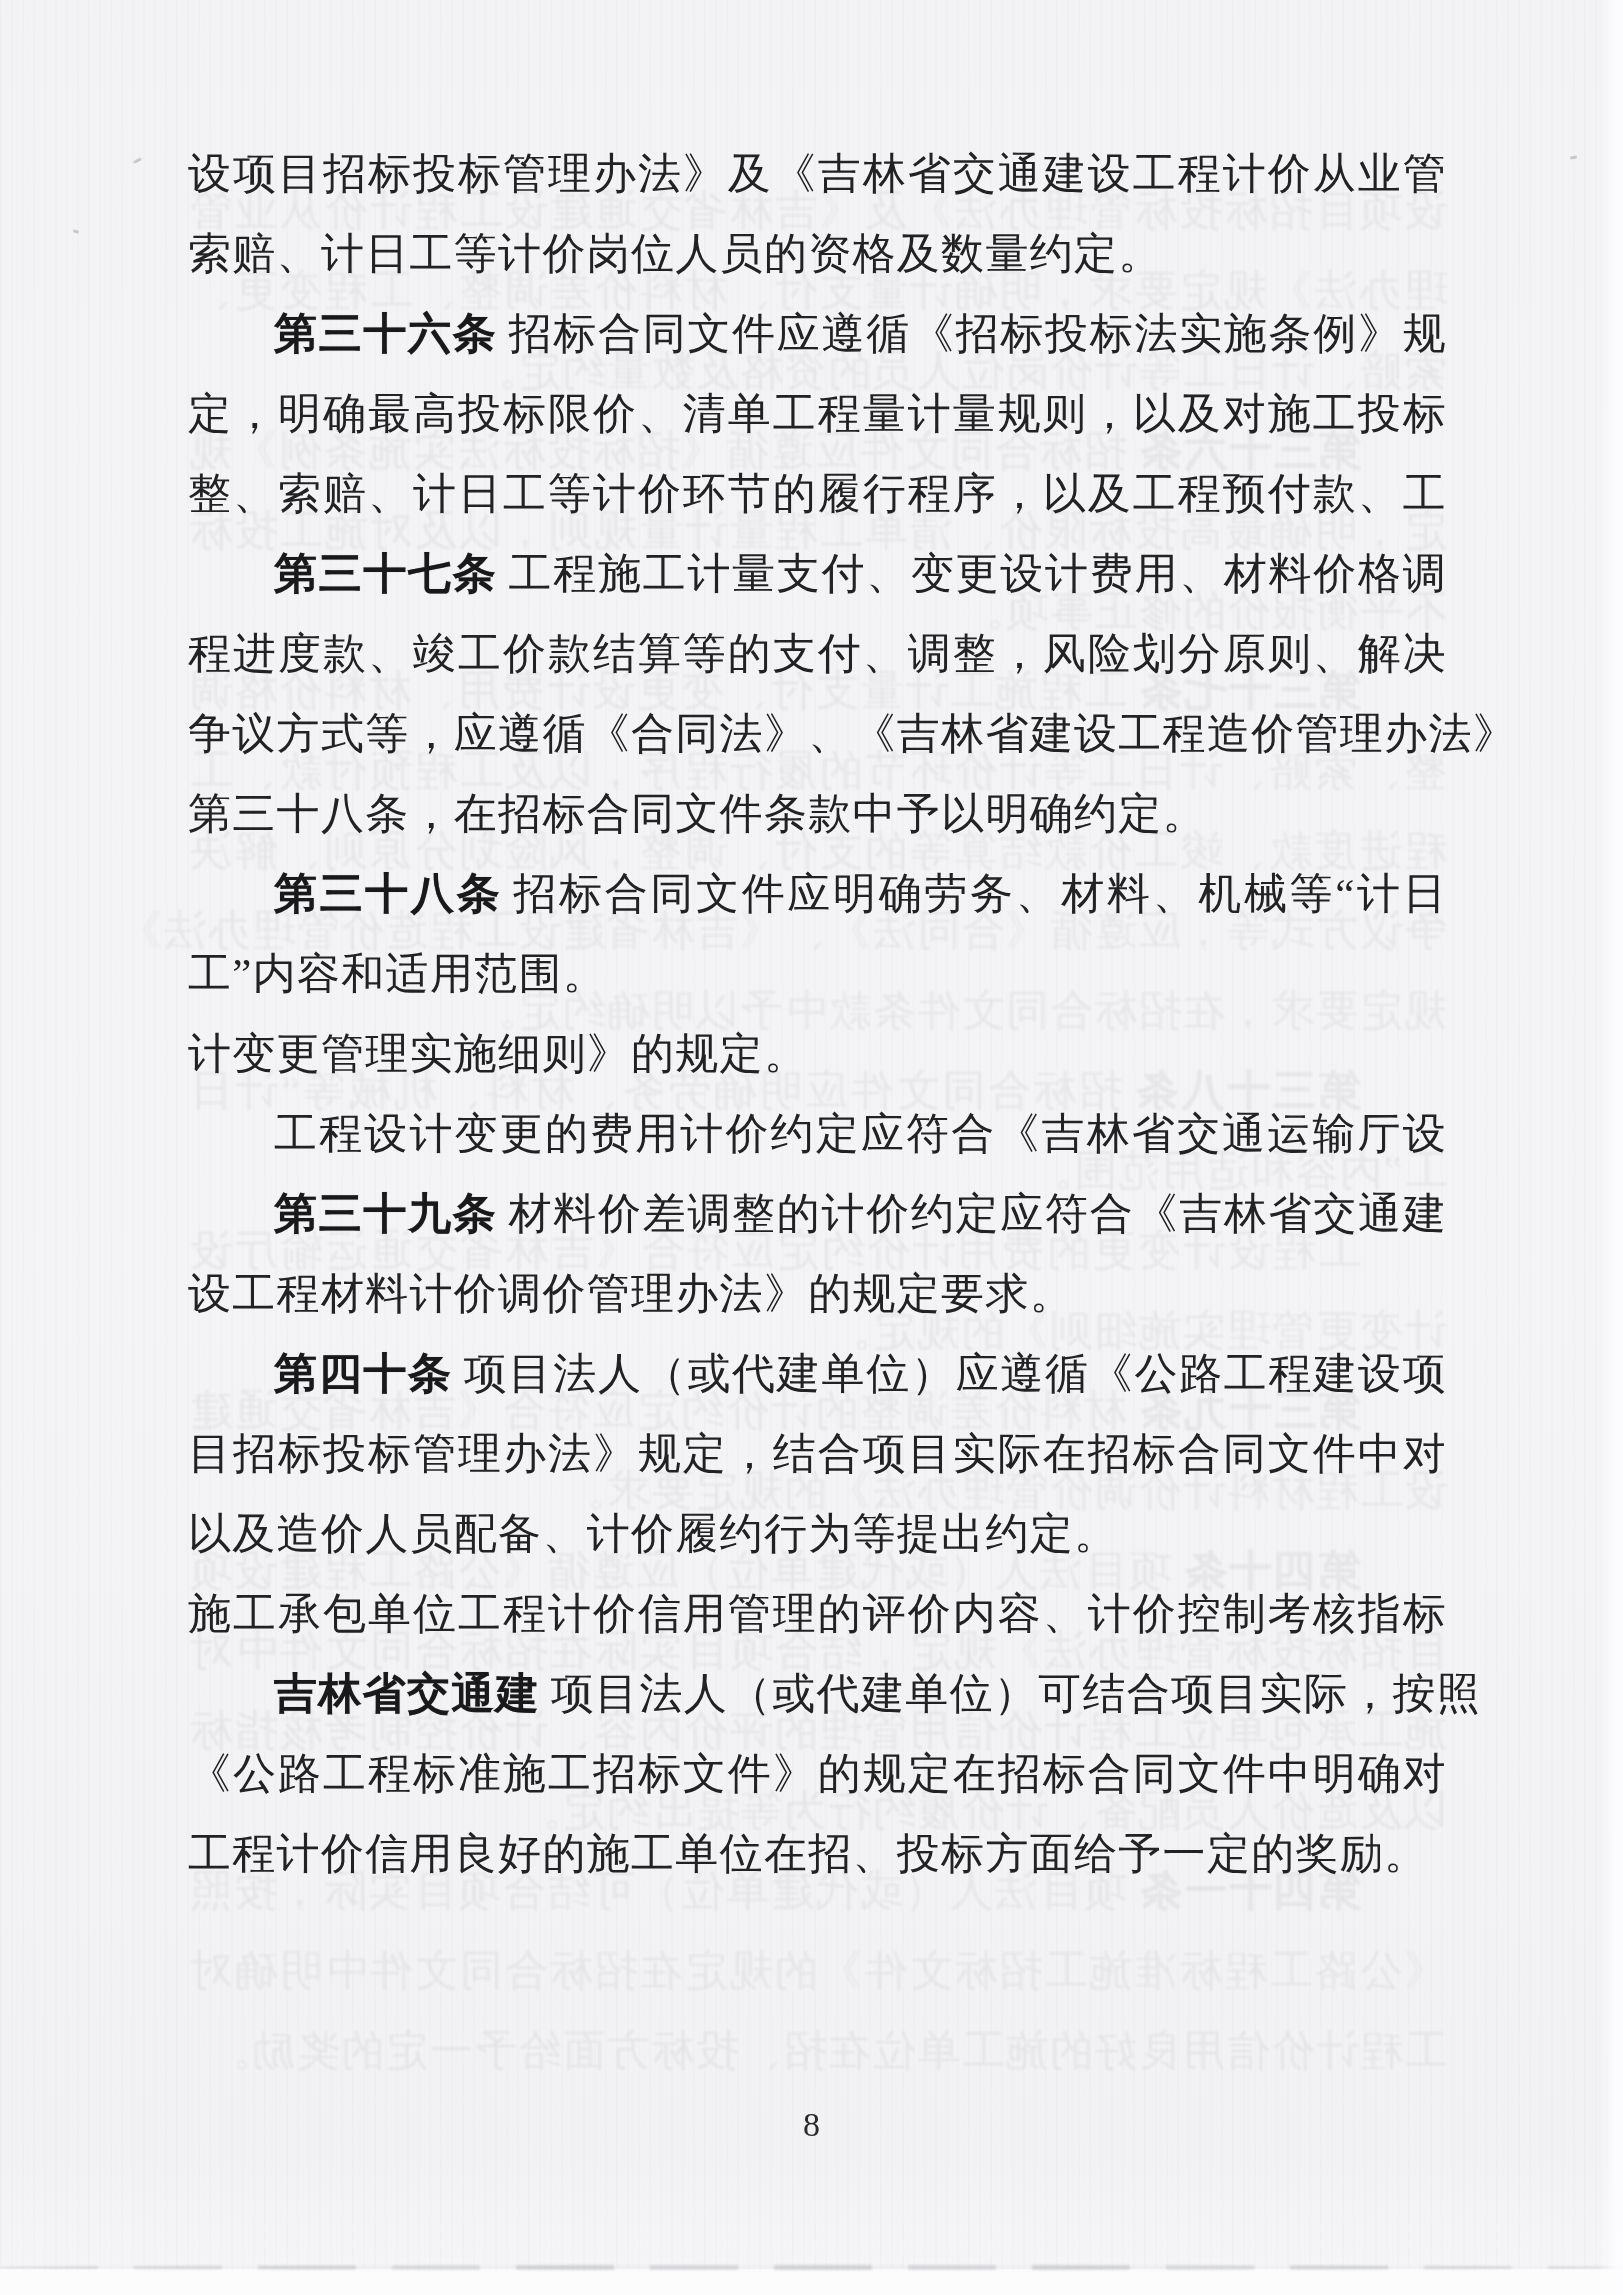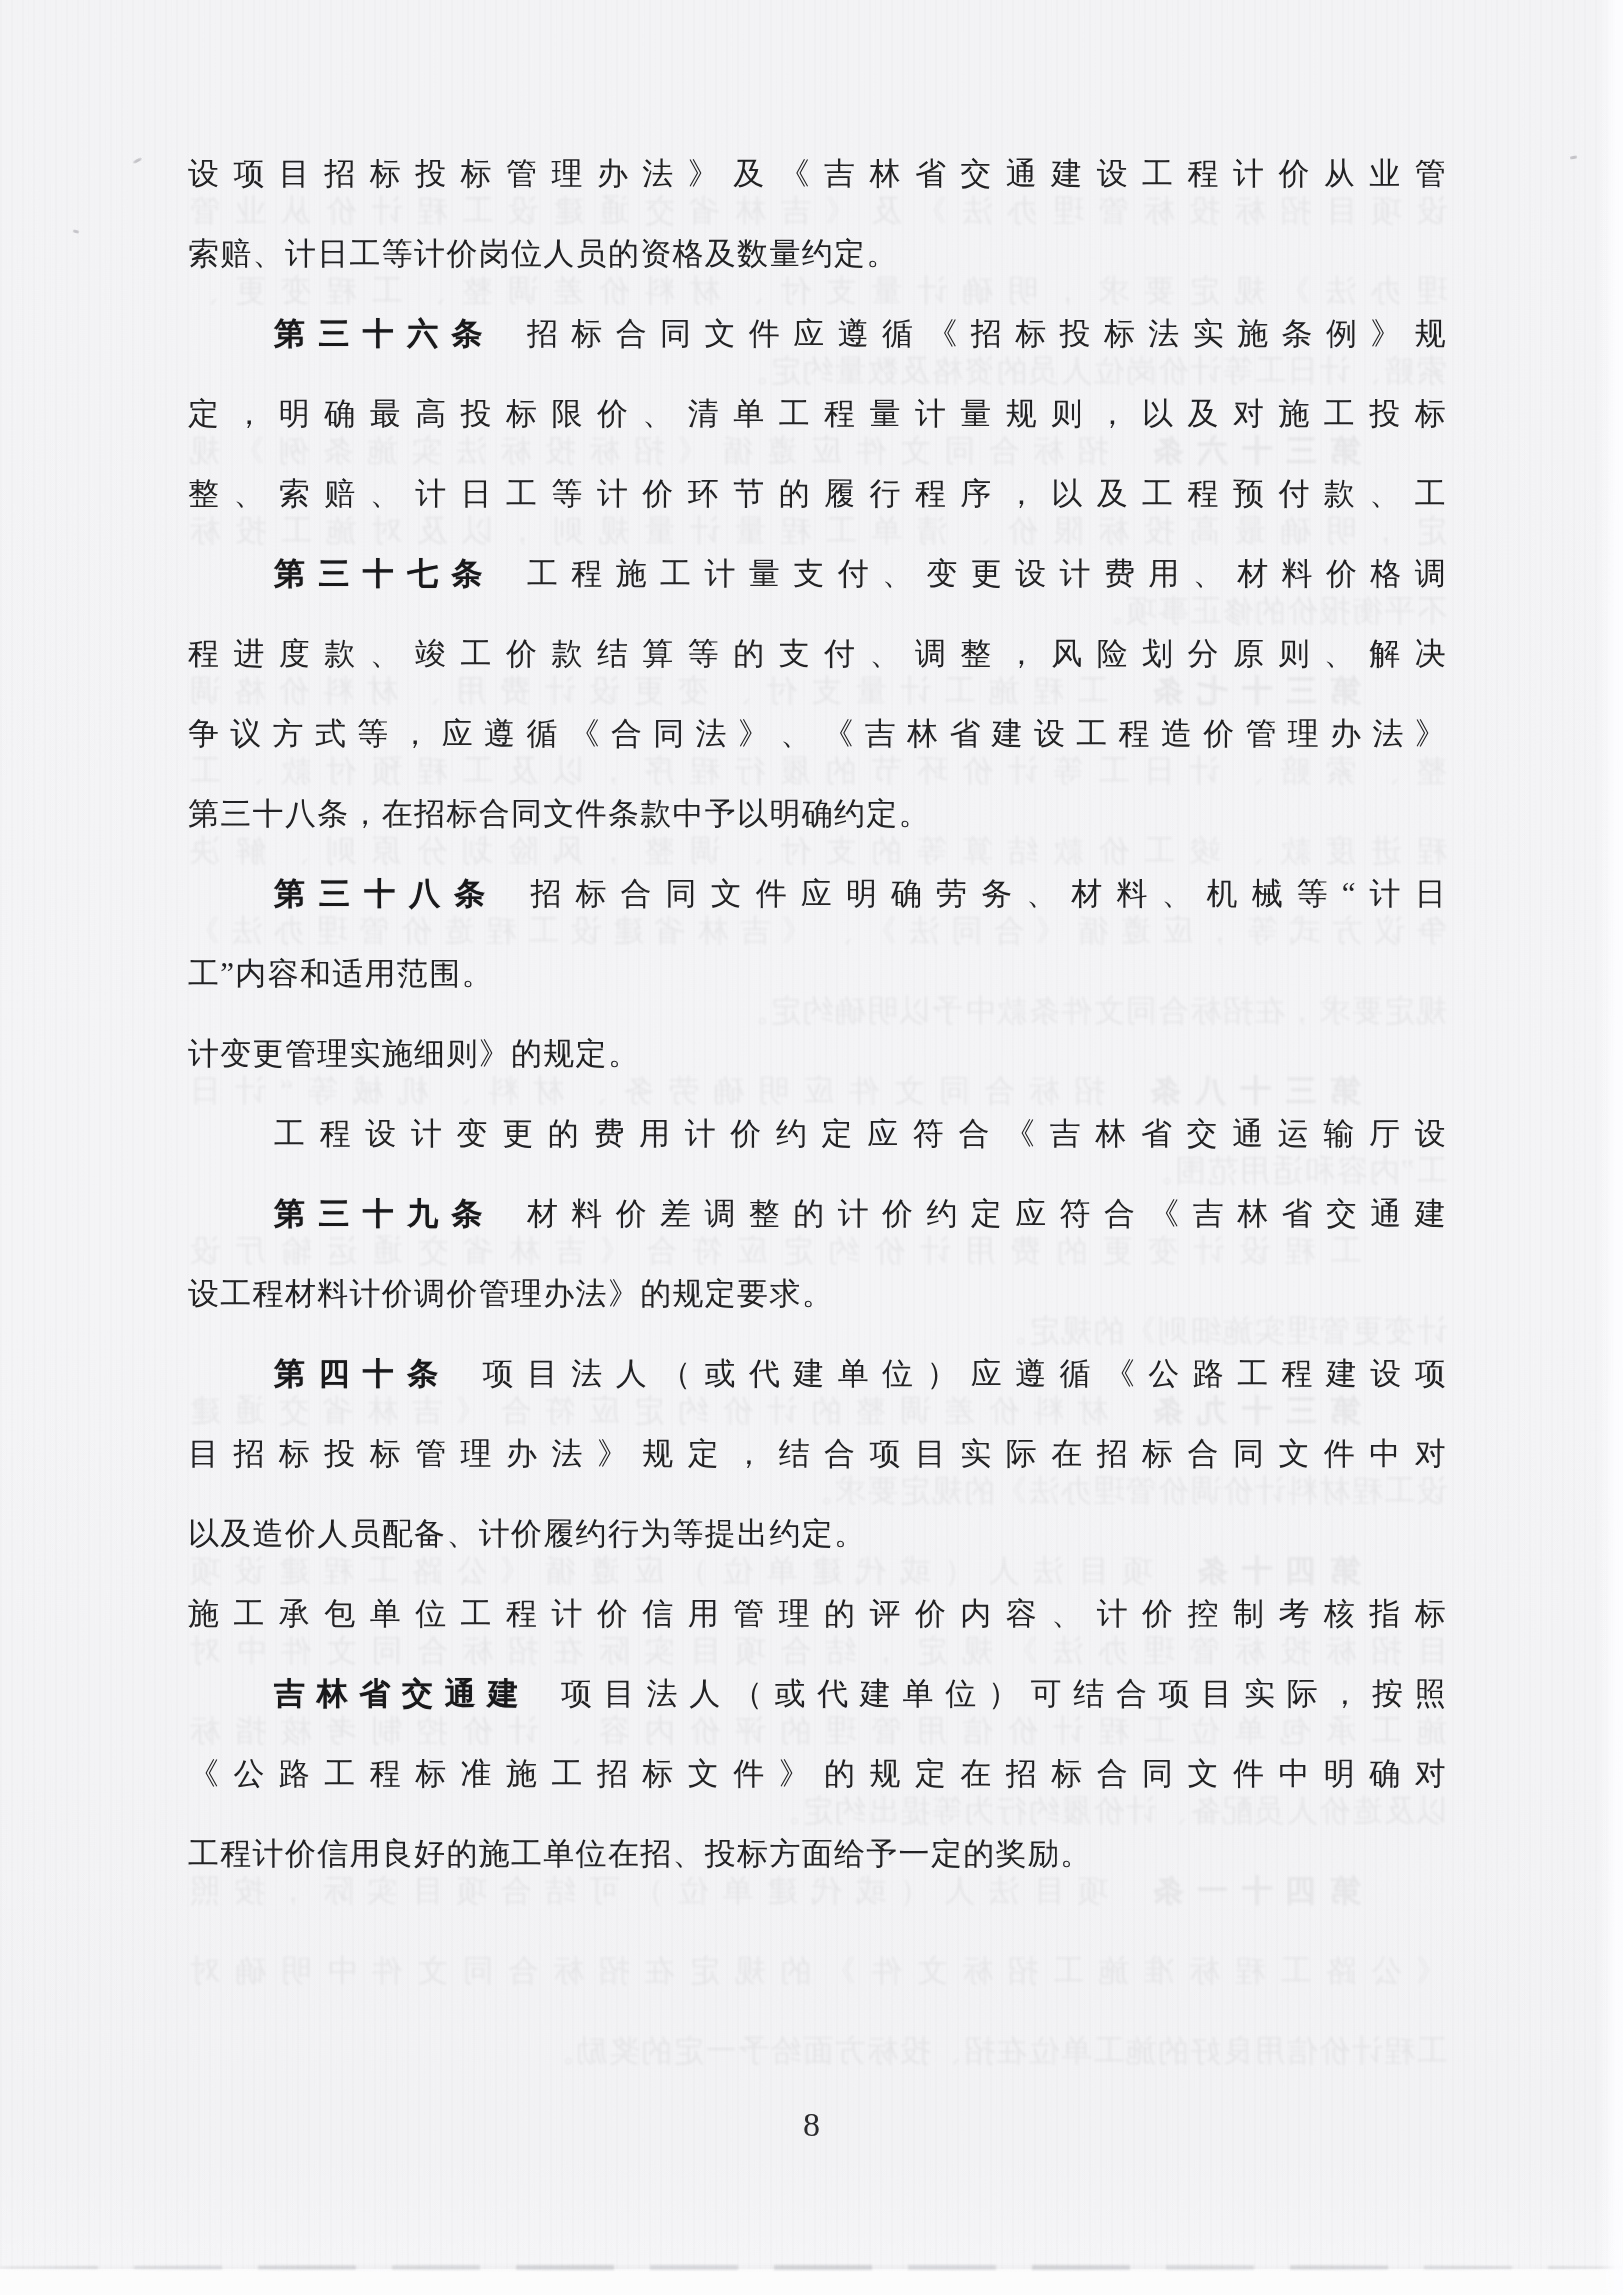--- a/index.html
+++ b/index.html
@@ -23,33 +23,33 @@
       rgba(120,120,130,0.012) 5.9px 7.2px, rgba(0,0,0,0) 7.2px 11px);
     pointer-events: none;
   }
   .text-block {
     position: absolute; left: 188px; top: 134px; width: 1259px;
   }
   .line {
     position: relative;
     height: 80px;
     line-height: 80px;
-    font-size: 31px;
+    font-size: 43px;
     color: #222225;
     letter-spacing: 1.3px;
     white-space: nowrap;
     text-align: justify;
     text-justify: inter-character;
   }
   .line.j { text-align-last: justify; }
   .line.ind { padding-left: 86px; }
   .line .head {
     font-weight: 700;
     color: #19191c;
-    margin-right: 31px;
+    margin-right: 11px;
     text-shadow: 0 0 0.7px rgba(20,20,25,.55);
   }
   .line .body-text { }
   
   .ghost {
     transform: scaleX(-1) translateY(37px);
     opacity: 0.055;
     filter: blur(1.3px);
     color: #3a3a40;
     pointer-events: none;

